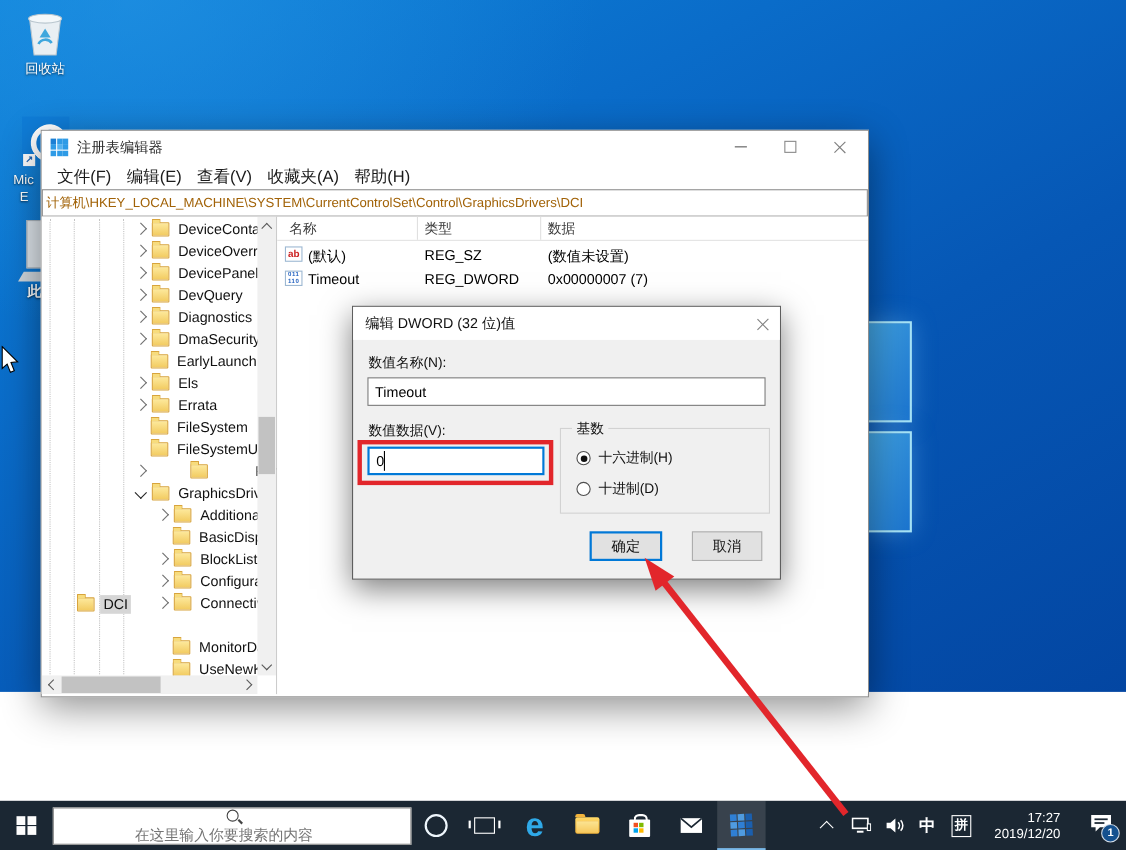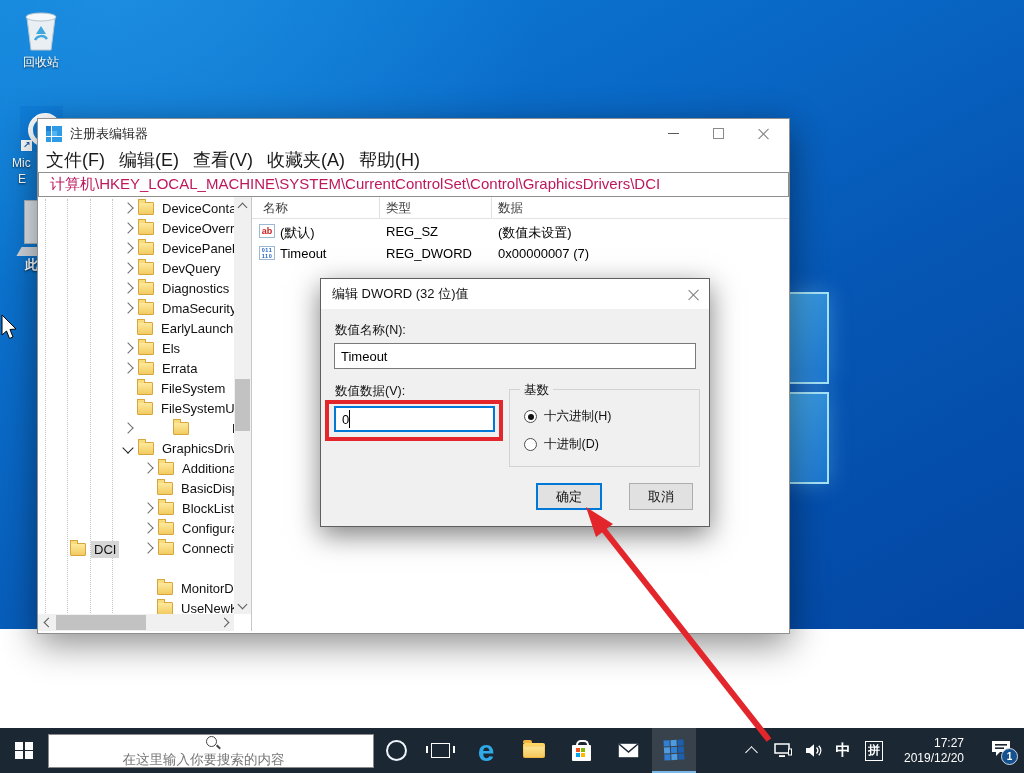--- a/index.html
+++ b/index.html
@@ -31,24 +31,24 @@
   .reg-appicon i{background:#2e9be6;}
   .reg-appicon i:nth-child(1){background:#1b7fd4;} .reg-appicon i:nth-child(5){background:#55b3f0;}
   .wtitle{font-size:13px;color:#2b2b2b;margin-left:8px;}
   .winbtn{position:absolute;top:0;width:45px;height:29px;display:flex;align-items:center;justify-content:center;}
   .minglyph{width:11px;height:1px;background:#5a5a5a;}
   .maxglyph{width:9px;height:9px;border:1px solid #8a8a8a;}
   .xg{position:relative;width:11px;height:11px;}
   .xg::before,.xg::after{content:"";position:absolute;left:5px;top:-1px;width:1.4px;height:14px;background:#7e7e7e;}
   .xg::before{transform:rotate(45deg);} .xg::after{transform:rotate(-45deg);}
   .menubar{position:absolute;left:0;top:29px;right:0;height:24px;background:#fff;display:flex;
-    align-items:center;gap:14px;padding-left:8px;font-size:18px;color:#1a1a1a;}
+    align-items:center;gap:14px;padding-left:14px;font-size:15px;color:#1a1a1a;}
   .addrbar{position:absolute;left:0;top:53px;right:0;height:25px;}
-  .addrbar input{width:100%;height:100%;box-sizing:border-box;border:1px solid #8f8f8f;font-size:15px;
-    padding:0 11px;font-family:inherit;color:#be185d;background:#fff;}
+  .addrbar input{width:100%;height:100%;box-sizing:border-box;border:1px solid #8f8f8f;font-size:12px;
+    padding:0 3px;font-family:inherit;color:#a16207;background:#fff;}
   .content{position:absolute;left:0;top:78px;right:0;bottom:2px;background:#fff;}
   .treepane{position:absolute;left:0;top:0;width:213px;bottom:0;background:#fff;border-right:1px solid #c7c7c7;overflow:hidden;}
   .guide{position:absolute;top:2px;bottom:18px;width:0;border-left:1px dotted #c4c4c4;}
   .trow{position:absolute;left:0;height:20px;display:flex;align-items:center;width:260px;}
   .trow .chev{width:7px;height:7px;flex:none;}
   .cr{border-right:1.6px solid #6f6f6f;border-bottom:1.6px solid #6f6f6f;transform:rotate(-45deg);}
   .cd{border-right:1.8px solid #222;border-bottom:1.8px solid #222;transform:rotate(45deg);}
   .cn{visibility:hidden;}
   .fold{width:14px;height:11px;margin-left:6px;flex:none;background:linear-gradient(#fde99c,#f2cb61);
     border:1px solid #d8a43c;border-radius:1px;position:relative;}

